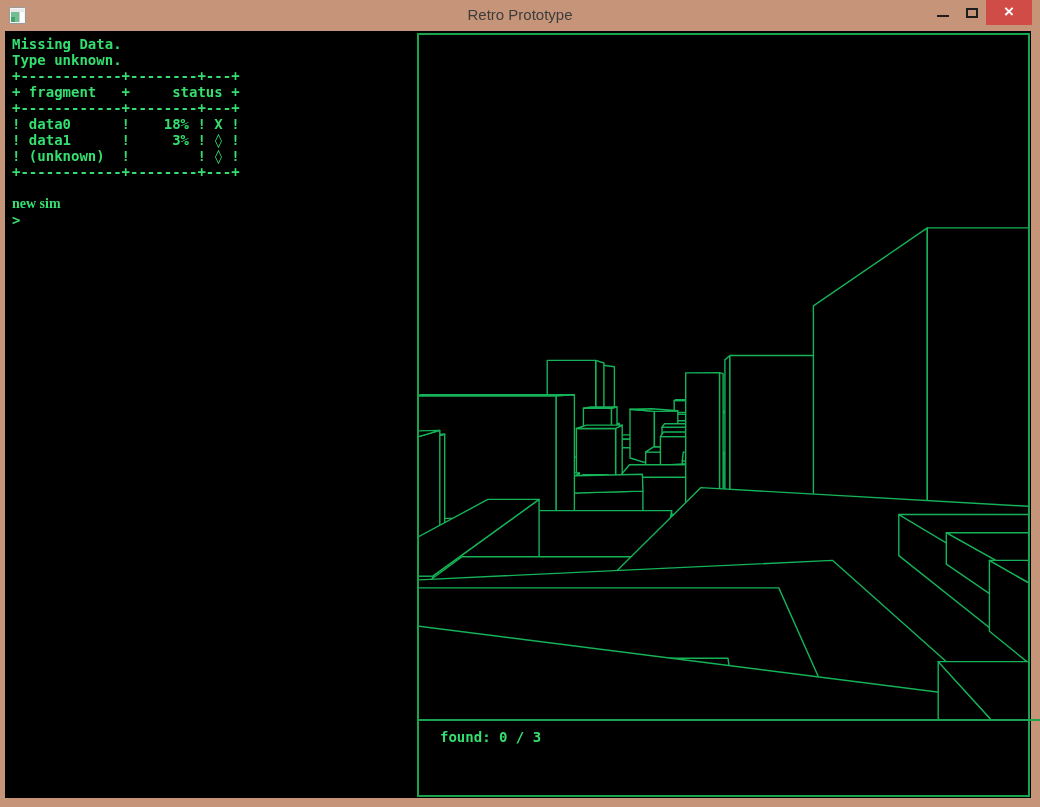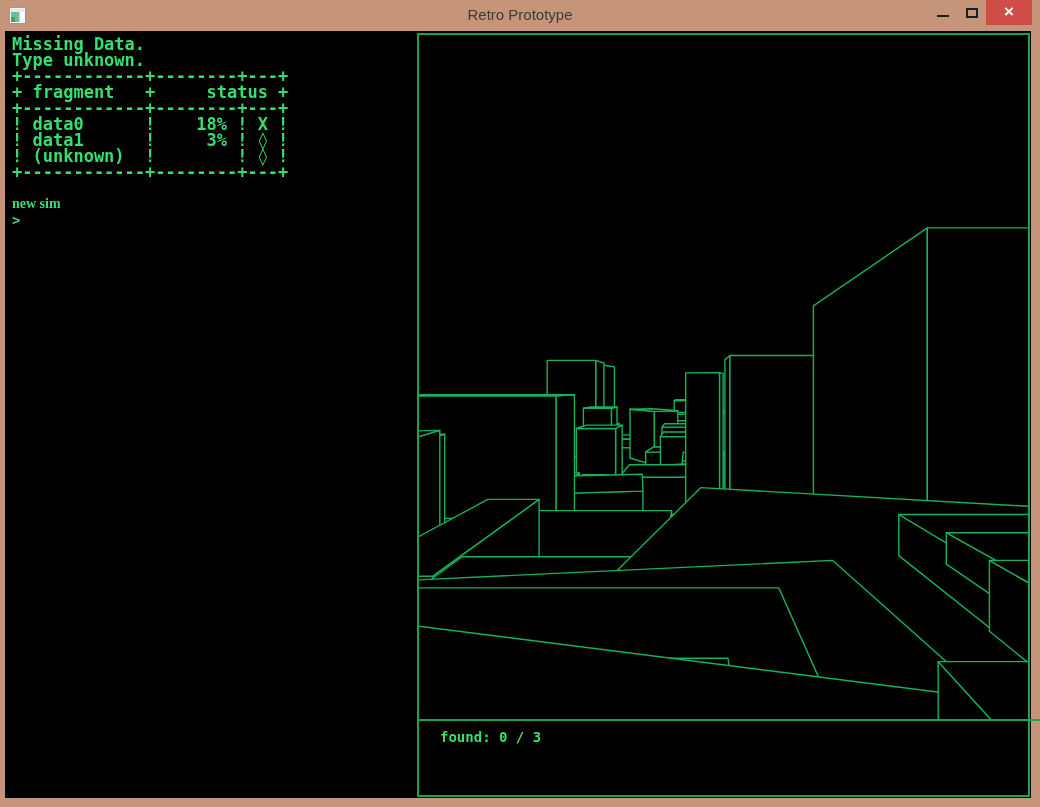--- a/index.html
+++ b/index.html
@@ -44,21 +44,21 @@
   .max-glyph{width:12px;height:10px;border:2px solid #1d1d1d;}
   .close-glyph{color:#fff;font-size:17px;font-weight:bold;line-height:1;transform:translateY(-1px);}
 
   .content-area{
     position:absolute;left:5px;top:31px;width:1026px;height:767px;background:var(--bg);
   }
 
   .terminal-panel{position:absolute;left:7px;top:5px;width:400px;}
   .terminal-output{
     margin:0;font-family:"DejaVu Sans Mono",monospace;font-weight:bold;
-    font-size:17px;line-height:16px;color:var(--green-text);white-space:pre;
+    font-size:14px;line-height:16px;color:var(--green-text);white-space:pre;
   }
   .command-echo{
     margin-top:16px;font-family:Liberation Serif, serif;font-weight:bold;
     font-size:14px;line-height:16px;color:var(--green-text);white-space:pre;
   }
   .prompt-line{
     font-family:"DejaVu Sans Mono",monospace;font-weight:bold;
     font-size:14px;line-height:16px;color:var(--green-text);white-space:pre;
   }
 

